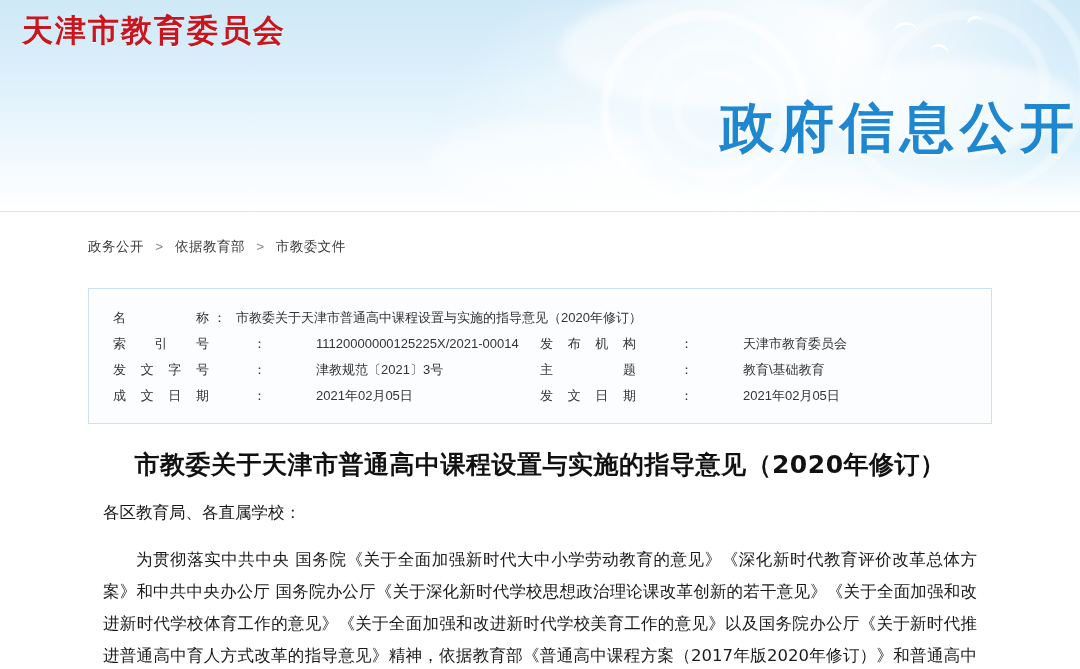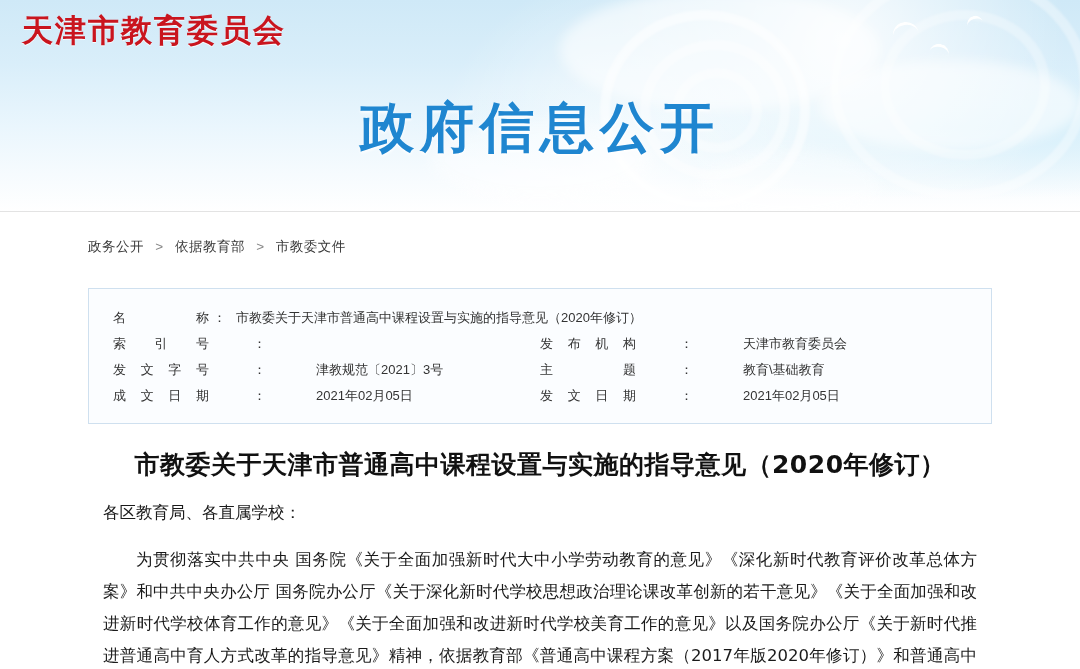--- a/index.html
+++ b/index.html
@@ -68,21 +68,21 @@
     font-weight: bold;
     letter-spacing: 2px;
     color: #c9151e;
     font-family: "DejaVu Sans", sans-serif;
     text-shadow: 0 1px 0 rgba(255,255,255,0.8);
   }
   .banner-headline {
     position: absolute;
     width: 100%;
     top: 92px;
-    text-align: center;
+    text-align: right;
     font-size: 54px;
     font-weight: bold;
     letter-spacing: 6px;
     color: #1f86d0;
     font-family: "DejaVu Sans", sans-serif;
     text-shadow: 0 2px 3px rgba(255,255,255,0.9);
   }
   .banner-sep {
     position: absolute;
     left: 0; right: 0; bottom: 0;
@@ -190,20 +190,21 @@
         <span class="meta-label">名　　　称</span>
         <span class="meta-colon">：</span>
         <span class="meta-value">市教委关于天津市普通高中课程设置与实施的指导意见（2020年修订）</span>
       </div>
     </div>
 
     <div class="meta-row">
       <div class="meta-cell half">
         <span class="meta-label">索　引　号</span>
         <span class="meta-colon">：</span>
+        <span class="meta-value">11120000000125225X/2021-00014</span>
       </div>
       <div class="meta-cell half">
         <span class="meta-label">发 布 机 构</span>
         <span class="meta-colon">：</span>
         <span class="meta-value">天津市教育委员会</span>
       </div>
     </div>
 
     <div class="meta-row">
       <div class="meta-cell half">

